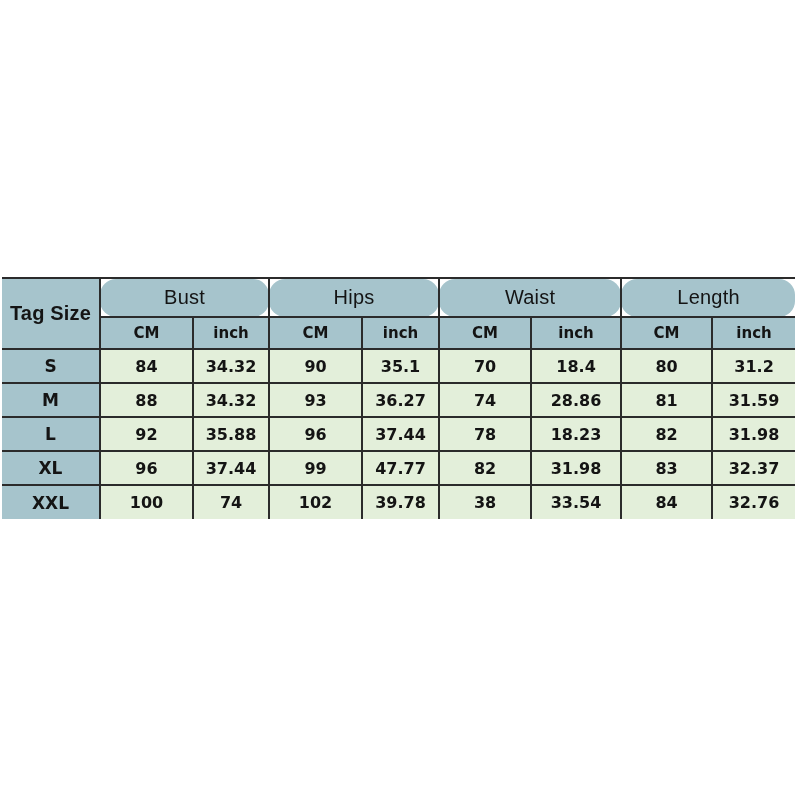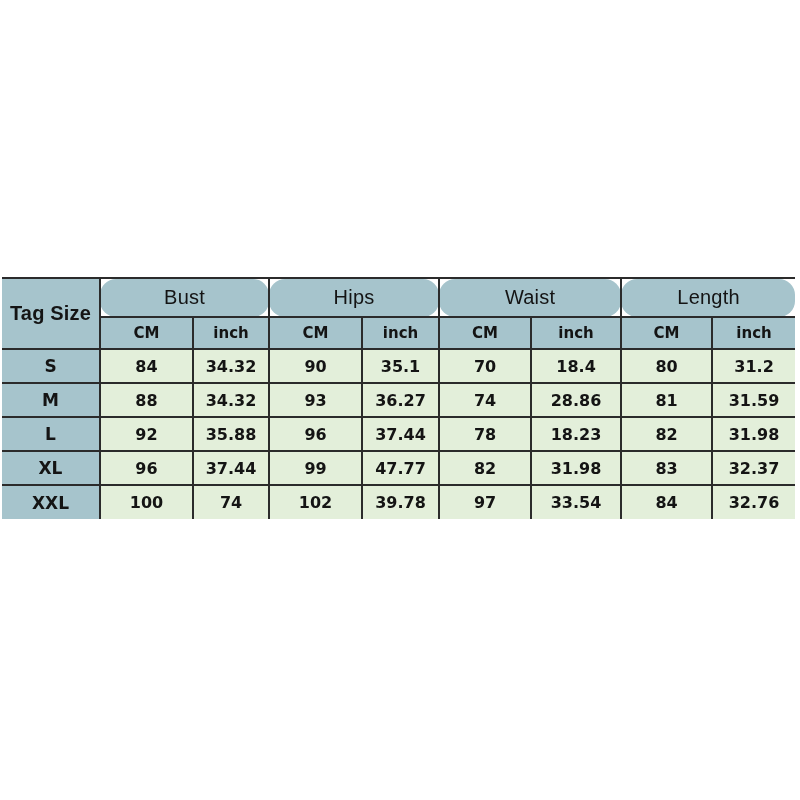--- a/index.html
+++ b/index.html
@@ -163,20 +163,20 @@
         <td class="val">31.98</td>
         <td class="val">83</td>
         <td class="val">32.37</td>
       </tr>
       <tr class="data-row">
         <th class="size-cell">XXL</th>
         <td class="val">100</td>
         <td class="val">74</td>
         <td class="val">102</td>
         <td class="val">39.78</td>
-        <td class="val">97</td>
+        <td class="val">38</td>
         <td class="val">33.54</td>
         <td class="val">84</td>
         <td class="val">32.76</td>
       </tr>
     </tbody>
   </table>
 </div>
 
 </body></html>

